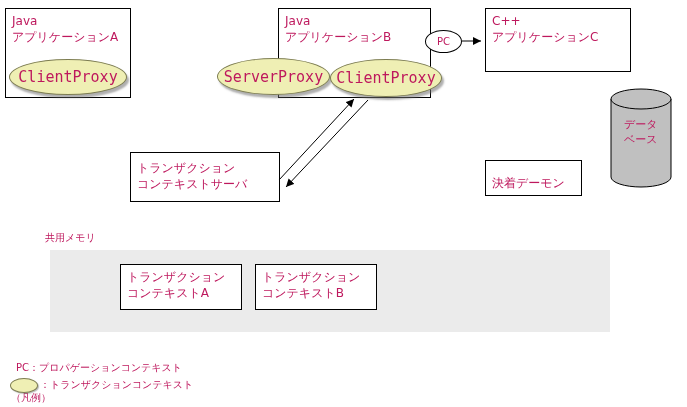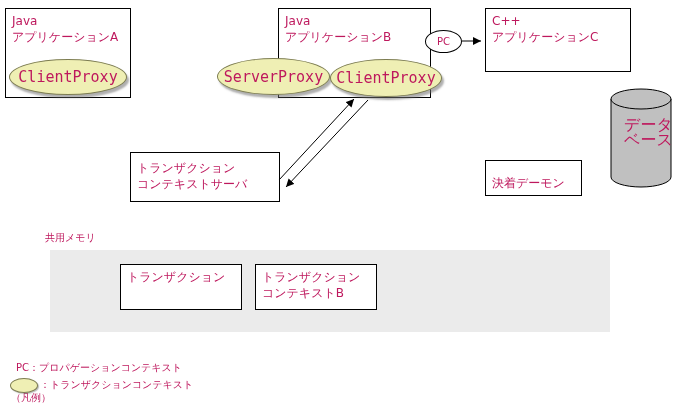--- a/index.html
+++ b/index.html
@@ -19,21 +19,21 @@
     box-shadow:2px 3px 2px rgba(110,110,110,0.55);box-sizing:border-box;z-index:3;
   }
   .pc-ellipse{
     position:absolute;background:#fff;border:1px solid #000;border-radius:50%;
     display:flex;align-items:center;justify-content:center;font-size:10px;
     box-sizing:border-box;z-index:3;
   }
   .svg-layer{position:absolute;left:0;top:0;width:687px;height:407px;pointer-events:none;z-index:2;}
   .shared-mem{position:absolute;background:#ebebeb;}
   .label{position:absolute;font-size:10px;line-height:16px;}
-  .db-label{position:absolute;font-size:16px;line-height:15px;text-align:left;z-index:4;}
+  .db-label{position:absolute;font-size:11px;line-height:15px;text-align:left;z-index:4;}
   .legend-ellipse{
     display:inline-block;width:26px;height:13px;background:#efefb4;border:1px solid #7d7d52;
     border-radius:50%;vertical-align:middle;margin-right:2px;box-shadow:1px 1px 1px rgba(120,120,120,0.5);
   }
   .center-v{display:flex;align-items:flex-end;}
 </style>
 </head>
 <body>
 
 <div class="diagram">
@@ -81,20 +81,21 @@
   </div>
 
   <div class="box center-v" style="left:485px;top:160px;width:97px;height:36px;">
     <span>決着デーモン</span>
   </div>
 
   <div class="label" style="left:45px;top:230px;">共用メモリ</div>
   <div class="shared-mem" style="left:50px;top:250px;width:560px;height:82px;"></div>
   <div class="box" style="left:120px;top:264px;width:122px;height:46px;">
     <div>トランザクション</div>
+    <div>コンテキストA</div>
   </div>
   <div class="box" style="left:255px;top:264px;width:122px;height:46px;">
     <div>トランザクション</div>
     <div>コンテキストB</div>
   </div>
 
   <svg class="svg-layer">
     <defs>
       <marker id="arrow" markerWidth="10" markerHeight="8" refX="8" refY="4" orient="auto">
         <path d="M0,0 L8,4 L0,8 z" fill="#000"></path>

